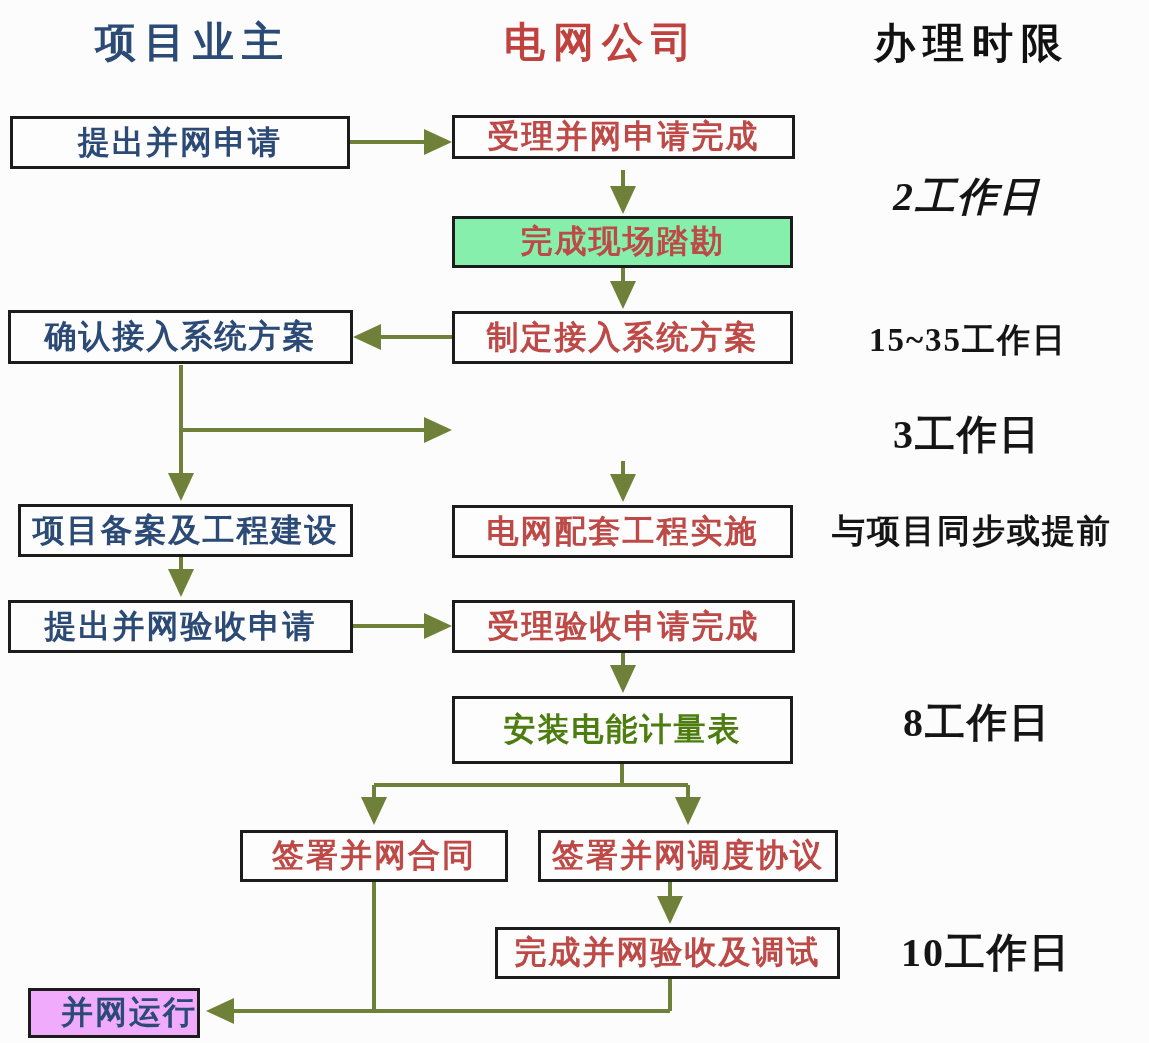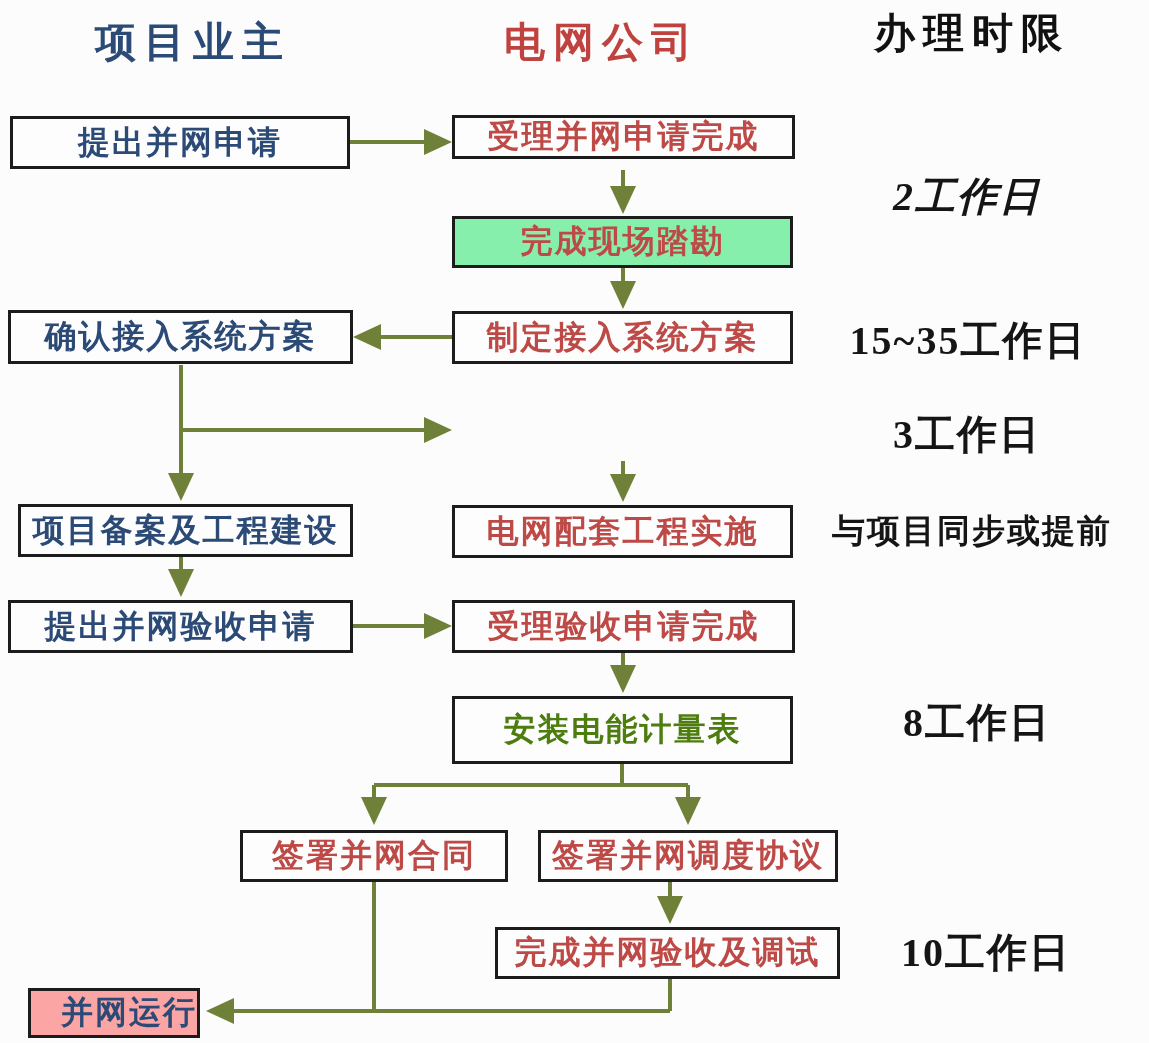--- a/index.html
+++ b/index.html
@@ -48,34 +48,34 @@
       <polyline points="374,785 688,785" fill="none" stroke="#6F8138" stroke-width="4"></polyline>
       <polyline points="374,785 374,821" fill="none" stroke="#6F8138" stroke-width="4" marker-end="url(#ah)"></polyline>
       <polyline points="688,785 688,821" fill="none" stroke="#6F8138" stroke-width="4" marker-end="url(#ah)"></polyline>
       <polyline points="670,882 670,920" fill="none" stroke="#6F8138" stroke-width="4" marker-end="url(#ah)"></polyline>
       <polyline points="374,882 374,1011" fill="none" stroke="#6F8138" stroke-width="4"></polyline>
       <polyline points="670,979 670,1011" fill="none" stroke="#6F8138" stroke-width="4"></polyline>
       <polyline points="670,1011 210,1011" fill="none" stroke="#6F8138" stroke-width="4" marker-end="url(#ah)"></polyline>
     </svg>
 <div class="col-header" style="left: 193px; top: 42px; color: rgb(44, 74, 118);">项目业主</div>
     <div class="col-header" style="left: 602px; top: 42px; color: rgb(192, 66, 62);">电网公司</div>
-    <div class="col-header" style="left: 972px; top: 33px; color: rgb(17, 17, 17);">办理时限</div>
+    <div class="col-header" style="left: 972px; top: 43px; color: rgb(17, 17, 17);">办理时限</div>
     <div class="node" style="left: 10px; top: 116px; width: 340px; height: 53px; color: rgb(44, 74, 118); border-color: rgb(28, 28, 28); background: rgb(253, 253, 253);">提出并网申请</div>
     <div class="node" style="left: 8px; top: 310px; width: 345px; height: 54px; color: rgb(44, 74, 118); border-color: rgb(28, 28, 28); background: rgb(253, 253, 253);">确认接入系统方案</div>
     <div class="node" style="left: 18px; top: 504px; width: 335px; height: 53px; color: rgb(44, 74, 118); border-color: rgb(28, 28, 28); background: rgb(253, 253, 253);">项目备案及工程建设</div>
     <div class="node" style="left: 8px; top: 600px; width: 345px; height: 53px; color: rgb(44, 74, 118); border-color: rgb(28, 28, 28); background: rgb(253, 253, 253);">提出并网验收申请</div>
-    <div class="node" style="left: 28px; top: 988px; width: 172px; height: 50px; color: rgb(44, 74, 118); border-color: rgb(28, 28, 28); background: #fca5a5; padding-left: 30px;">并网运行</div>
+    <div class="node" style="left: 28px; top: 988px; width: 172px; height: 50px; color: rgb(44, 74, 118); border-color: rgb(28, 28, 28); background: #f0abfc; padding-left: 30px;">并网运行</div>
     <div class="node" style="left: 452px; top: 115px; width: 343px; height: 44px; color: rgb(189, 74, 71); border-color: rgb(28, 28, 28); background: rgb(253, 253, 253);">受理并网申请完成</div>
     <div class="node" style="left: 452px; top: 216px; width: 341px; height: 52px; color: rgb(189, 74, 71); border-color: rgb(28, 28, 28); background: #86efac;">完成现场踏勘</div>
     <div class="node" style="left: 452px; top: 311px; width: 341px; height: 53px; color: rgb(189, 74, 71); border-color: rgb(28, 28, 28); background: rgb(253, 253, 253);">制定接入系统方案</div>
     <div class="node" style="left: 452px; top: 505px; width: 341px; height: 53px; color: rgb(189, 74, 71); border-color: rgb(28, 28, 28); background: rgb(253, 253, 253);">电网配套工程实施</div>
     <div class="node" style="left: 452px; top: 600px; width: 343px; height: 53px; color: rgb(189, 74, 71); border-color: rgb(28, 28, 28); background: rgb(253, 253, 253);">受理验收申请完成</div>
     <div class="node" style="left: 452px; top: 696px; width: 341px; height: 68px; color: #4d7c0f; border-color: rgb(28, 28, 28); background: rgb(253, 253, 253);">安装电能计量表</div>
     <div class="node" style="left: 240px; top: 830px; width: 268px; height: 52px; color: rgb(189, 74, 71); border-color: rgb(28, 28, 28); background: rgb(253, 253, 253);">签署并网合同</div>
     <div class="node" style="left: 538px; top: 830px; width: 300px; height: 52px; color: rgb(189, 74, 71); border-color: rgb(28, 28, 28); background: rgb(253, 253, 253);">签署并网调度协议</div>
     <div class="node" style="left: 495px; top: 927px; width: 345px; height: 52px; color: rgb(189, 74, 71); border-color: rgb(28, 28, 28); background: rgb(253, 253, 253);">完成并网验收及调试</div>
     <div class="time-label" style="left: 967px; top: 196px; font-size: 40px; color: rgb(21, 21, 21); font-style: italic;">2工作日</div>
-    <div class="time-label" style="left: 968px; top: 340px; font-size: 40px; color: rgb(21, 21, 21);">15~35工作日</div>
+    <div class="time-label" style="left: 968px; top: 340px; font-size: 33px; color: rgb(21, 21, 21);">15~35工作日</div>
     <div class="time-label" style="left: 967px; top: 434px; font-size: 40px; color: rgb(21, 21, 21);">3工作日</div>
     <div class="time-label" style="left: 972px; top: 531px; font-size: 33px; color: rgb(21, 21, 21);">与项目同步或提前</div>
     <div class="time-label" style="left: 977px; top: 722px; font-size: 40px; color: rgb(21, 21, 21);">8工作日</div>
     <div class="time-label" style="left: 986px; top: 952px; font-size: 40px; color: rgb(21, 21, 21);">10工作日</div>
   </div>
 
 </body></html>

